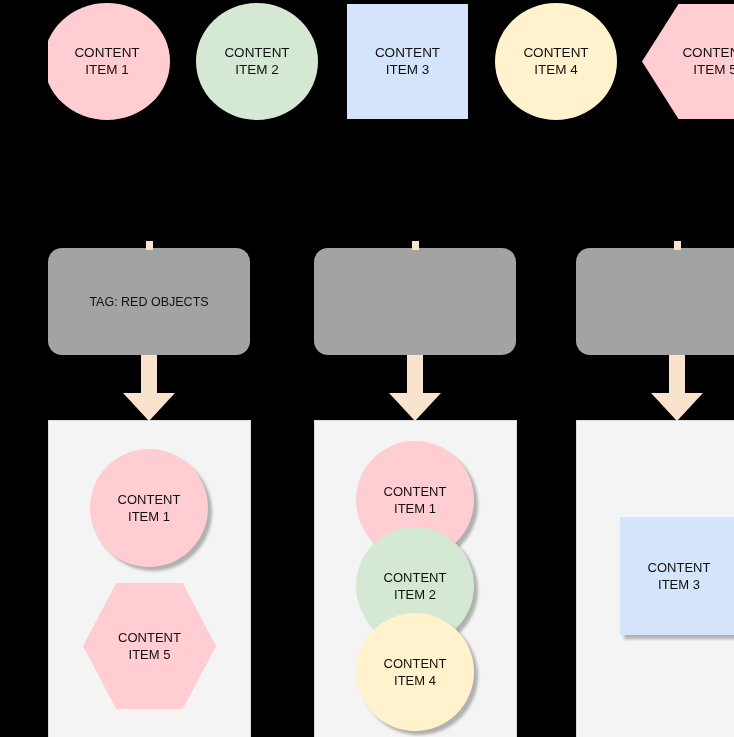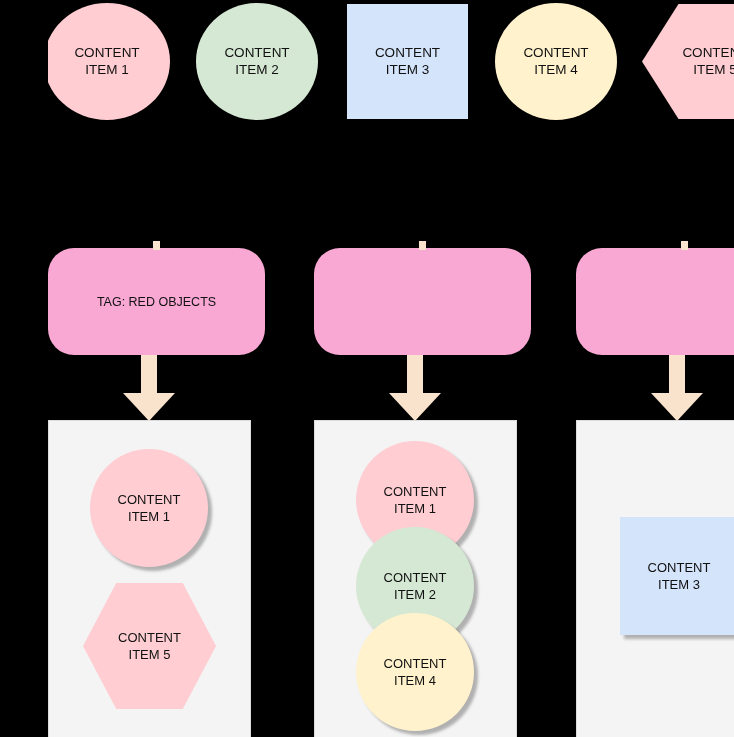--- a/index.html
+++ b/index.html
@@ -40,23 +40,22 @@
   }
   .hexagon {
     clip-path: polygon(25% 0%, 75% 0%, 100% 50%, 75% 100%, 25% 100%, 0% 50%);
   }
 
   .top-shape .shape-label { font-size: 13.5px; }
 
   
   .tag-box {
     position: absolute;
-    border-radius: 26px;
-    background: #f9a8d4;
-    padding-left: 15px;
+    border-radius: 14px;
+    background: #a3a3a3;
   }
   .tag-box .tag-text {
     position: absolute;
     left: 0; right: 0;
     top: 50%;
     transform: translateY(-50%);
     text-align: center;
     font-size: 12.5px;
     color: #111111;
   }

